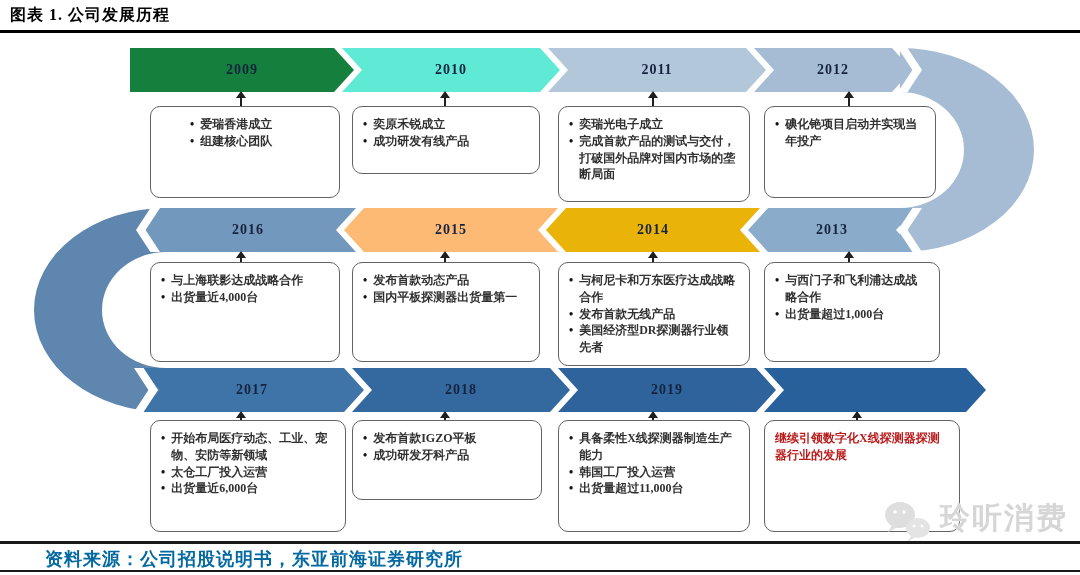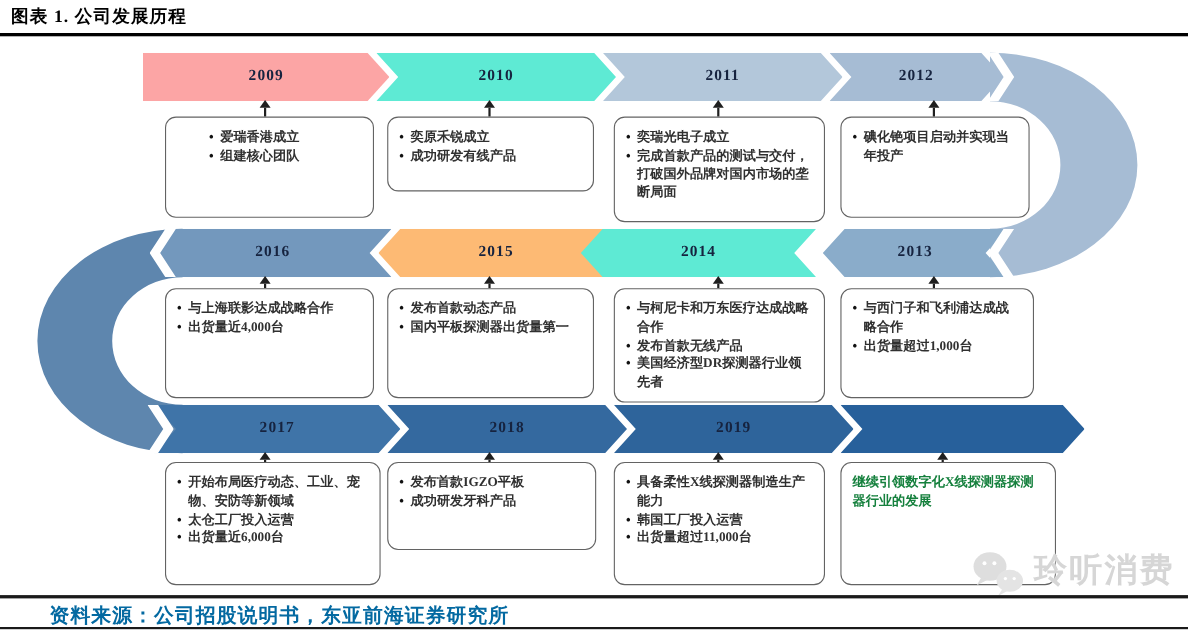--- a/index.html
+++ b/index.html
@@ -20,21 +20,21 @@
   .chev-right-flat { clip-path:polygon(0 0, calc(100% - 20px) 0, 100% 50%, calc(100% - 20px) 100%, 0 100%); }
   .chev-left { clip-path:polygon(20px 0, 100% 0, calc(100% - 20px) 50%, 100% 100%, 20px 100%, 0 50%); }
 
   .stripe { position:absolute; width:24px; height:44px; background:#fff; }
   .stripe-right { clip-path:polygon(0 0, 40% 0, 100% 50%, 40% 100%, 0 100%, 60% 50%); }
   .stripe-left  { clip-path:polygon(100% 0, 60% 0, 0 50%, 60% 100%, 100% 100%, 40% 50%); }
 
   .mbox { position:absolute; background:#fff; border:1.6px solid #636363; border-radius:10px; padding:9px 10px 6px 10px; }
   .bullet-line { display:flex; gap:6px; font-size:12px; line-height:1.4; font-weight:bold; color:#303030; }
   .bullet-line .bl::before { content:"•"; font-size:12px; color:#111; }
-  .plain-note { font-size:12px; line-height:1.45; font-weight:bold; color:#15803d; }
+  .plain-note { font-size:12px; line-height:1.45; font-weight:bold; color:#b91c1c; }
 
   .uparrow { position:absolute; display:flex; flex-direction:column; align-items:center; }
   .uparrow .head { width:0; height:0; border-left:5px solid transparent; border-right:5px solid transparent; border-bottom:7px solid #1f1f1f; }
   .uparrow .stem { width:2px; flex:1; background:#1f1f1f; }
 
   .watermark { position:absolute; left:880px; top:498px; display:flex; align-items:flex-start; gap:4px; }
   .watermark .wm-text { font-size:30px; font-weight:bold; color:#d6d6d6; letter-spacing:2px; text-shadow:0 0 2px #ffffff; }
 </style>
 </head>
 <body>
@@ -42,41 +42,41 @@
 <div id="canvas">
 
   <div class="title">图表 1.  公司发展历程</div>
   <div class="rule-top"></div>
 
   <svg class="curves" width="1080" height="575">
     <path d="M900,48 A134,102 0 0 1 900,252 L900,208 A64,58 0 0 0 900,92 Z" fill="#a6bcd4"></path>
     <path d="M166,208 A132,102 0 0 0 166,412 L166,368 A64,58 0 0 1 166,252 Z" fill="#5e86ae"></path>
   </svg>
 
-  <div class="chev chev-right-flat" style="left:130px; top:48px; width:224px; background:#fca5a5;">
+  <div class="chev chev-right-flat" style="left:130px; top:48px; width:224px; background:#15803d;">
     <span class="yr">2009</span>
   </div>
   <div class="chev chev-right" style="left:342px; top:48px; width:218px; background:#5eead4;">
     <span class="yr">2010</span>
   </div>
   <div class="chev chev-right" style="left:548px; top:48px; width:218px; background:#b3c7da;">
     <span class="yr">2011</span>
   </div>
   <div class="chev chev-right" style="left:754px; top:48px; width:158px; background:#a6bcd4;">
     <span class="yr">2012</span>
   </div>
   <div class="stripe stripe-right" style="left:898px; top:48px;"></div>
 
   <div class="chev chev-left" style="left:140px; top:208px; width:216px; background:#7398bd;">
     <span class="yr">2016</span>
   </div>
   <div class="chev chev-left" style="left:344px; top:208px; width:214px; background:#fdba74;">
     <span class="yr">2015</span>
   </div>
-  <div class="chev chev-left" style="left:528px; top:208px; width:214px; background:#5eead4;">
+  <div class="chev chev-left" style="left:546px; top:208px; width:214px; background:#eab308;">
     <span class="yr">2014</span>
   </div>
   <div class="chev chev-left" style="left:748px; top:208px; width:168px; background:#8aacca;">
     <span class="yr">2013</span>
   </div>
   <div class="stripe stripe-left" style="left:898px; top:208px;"></div>
   <div class="stripe stripe-left" style="left:136px; top:208px;"></div>
 
   <div class="chev chev-right" style="left:140px; top:368px; width:224px; background:#3f74a8;">
     <span class="yr">2017</span>

